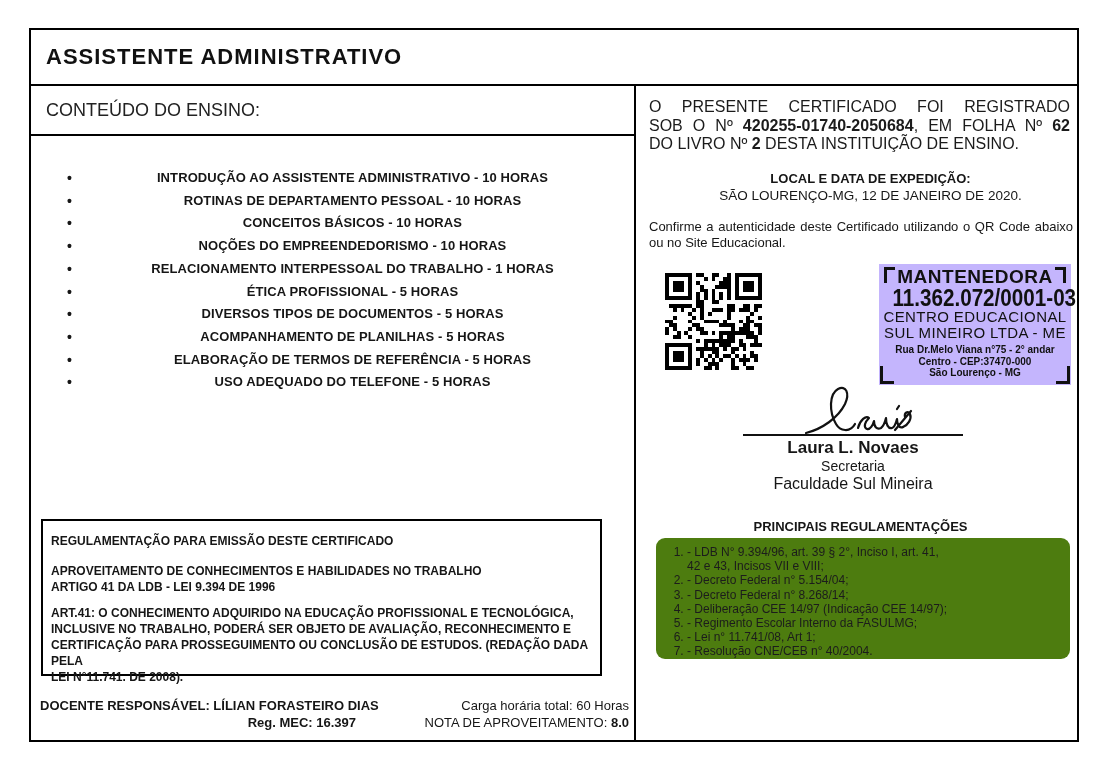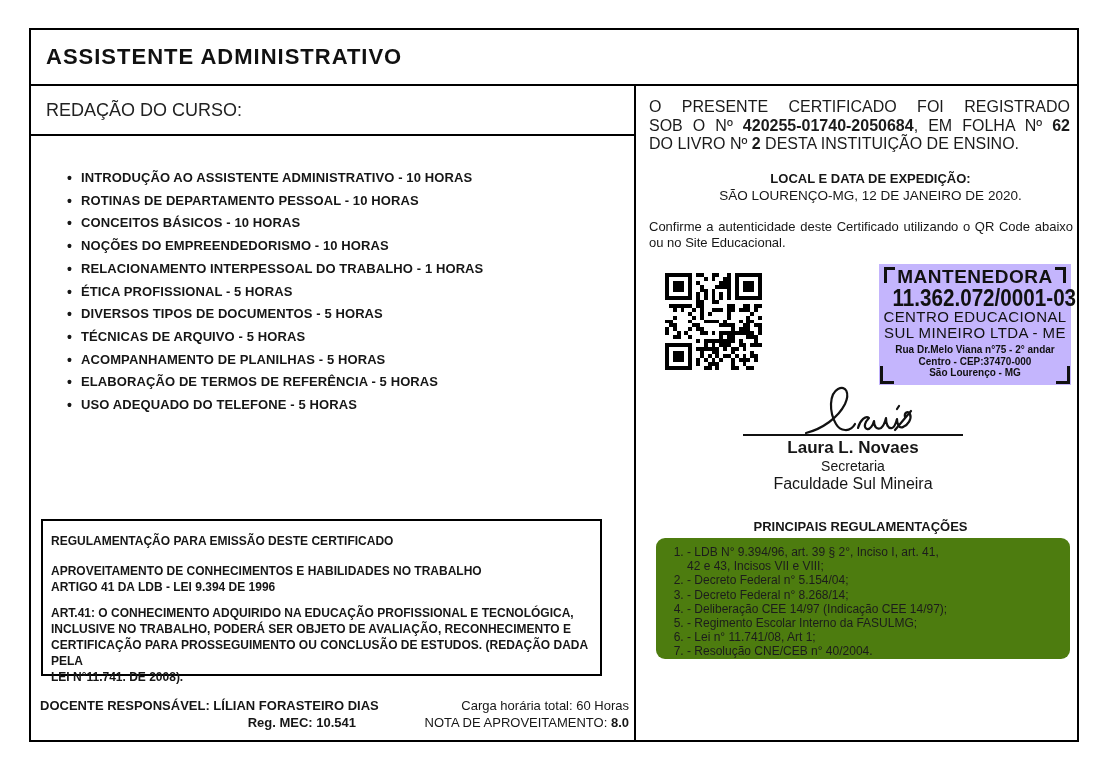--- a/index.html
+++ b/index.html
@@ -9,21 +9,21 @@
   .frame{position:absolute;left:29px;top:28px;right:28px;bottom:24px;border:2px solid #000;}
   .title-band{height:54px;border-bottom:2px solid #000;display:flex;align-items:center;padding-left:15px;}
   .title-band h1{margin:0;font-size:22px;font-weight:bold;letter-spacing:1px;color:#111;}
   .columns{position:absolute;left:0;right:0;top:56px;bottom:0;display:flex;}
   .col-left{width:603px;border-right:2px solid #000;position:relative;}
   .col-right{flex:1;position:relative;}
 
   
   .course-band{height:48px;border-bottom:2px solid #000;display:flex;align-items:center;padding-left:15px;font-size:18px;color:#222;}
   .topics{list-style:none;margin:31px 0 0 0;padding:0 10px 0 36px;}
-  .topics li{position:relative;padding-left:14px;font-size:13px;font-weight:bold;line-height:22.7px;letter-spacing:.1px;}
+  .topics li{position:relative;padding-left:14px;font-size:13px;font-weight:bold;line-height:22.7px;letter-spacing:.1px;text-align:center;}
   .topics li::before{content:"•";position:absolute;left:0;top:0;font-size:14px;}
   .reg-box{position:absolute;left:10px;top:433px;width:561px;height:157px;border:2px solid #000;box-sizing:border-box;
            font-weight:bold;font-size:12px;line-height:16px;padding:12px 8px 0;}
   .reg-box .reg-title{margin-bottom:14px;}
   .reg-box .reg-sub{margin-bottom:10px;}
   .preline{white-space:pre-line;}
   .docente{position:absolute;left:9px;top:611px;width:330px;font-size:13px;font-weight:bold;line-height:17px;}
   .docente .l1{white-space:nowrap;}
   .docente .l2{text-align:right;padding-right:14px;}
   .totals{position:absolute;top:611px;right:5px;font-size:13px;line-height:17px;text-align:right;}
@@ -64,50 +64,49 @@
   <div class="frame">
 
     <div class="title-band">
       <h1>ASSISTENTE ADMINISTRATIVO</h1>
     </div>
 
     <div class="columns">
 
       <div class="col-left">
         <div class="course-band">
-          <span>REDAÇÃO DO CURSO:</span>
+          <span>CONTEÚDO DO ENSINO:</span>
         </div>
 
         <ul class="topics">
             <li>INTRODUÇÃO AO ASSISTENTE ADMINISTRATIVO - 10 HORAS</li>
             <li>ROTINAS DE DEPARTAMENTO PESSOAL - 10 HORAS</li>
             <li>CONCEITOS BÁSICOS - 10 HORAS</li>
             <li>NOÇÕES DO EMPREENDEDORISMO - 10 HORAS</li>
             <li>RELACIONAMENTO INTERPESSOAL DO TRABALHO - 1 HORAS</li>
             <li>ÉTICA PROFISSIONAL - 5 HORAS</li>
             <li>DIVERSOS TIPOS DE DOCUMENTOS - 5 HORAS</li>
-            <li>TÉCNICAS DE ARQUIVO - 5 HORAS</li>
             <li>ACOMPANHAMENTO DE PLANILHAS - 5 HORAS</li>
             <li>ELABORAÇÃO DE TERMOS DE REFERÊNCIA - 5 HORAS</li>
             <li>USO ADEQUADO DO TELEFONE - 5 HORAS</li>
           </ul>
 
         <div class="reg-box">
           <div class="reg-title">REGULAMENTAÇÃO PARA EMISSÃO DESTE CERTIFICADO</div>
           <div class="reg-sub preline">APROVEITAMENTO DE CONHECIMENTOS E HABILIDADES NO TRABALHO
 ARTIGO 41 DA LDB - LEI 9.394 DE 1996</div>
           <div class="reg-body preline">ART.41: O CONHECIMENTO ADQUIRIDO NA EDUCAÇÃO PROFISSIONAL E TECNOLÓGICA,
 INCLUSIVE NO TRABALHO, PODERÁ SER OBJETO DE AVALIAÇÃO, RECONHECIMENTO E
 CERTIFICAÇÃO PARA PROSSEGUIMENTO OU CONCLUSÃO DE ESTUDOS. (REDAÇÃO DADA PELA
 LEI N°11.741. DE 2008).</div>
         </div>
 
         <div class="docente">
           <div class="l1">DOCENTE RESPONSÁVEL: LÍLIAN FORASTEIRO DIAS</div>
-          <div class="l2">Reg. MEC: 10.541</div>
+          <div class="l2">Reg. MEC: 16.397</div>
         </div>
 
         <div class="totals">
           <div>Carga horária total: 60 Horas</div>
           <div><span>NOTA DE APROVEITAMENTO: </span><span class="b">8.0</span></div>
         </div>
       </div>
 
       <div class="col-right">
 

